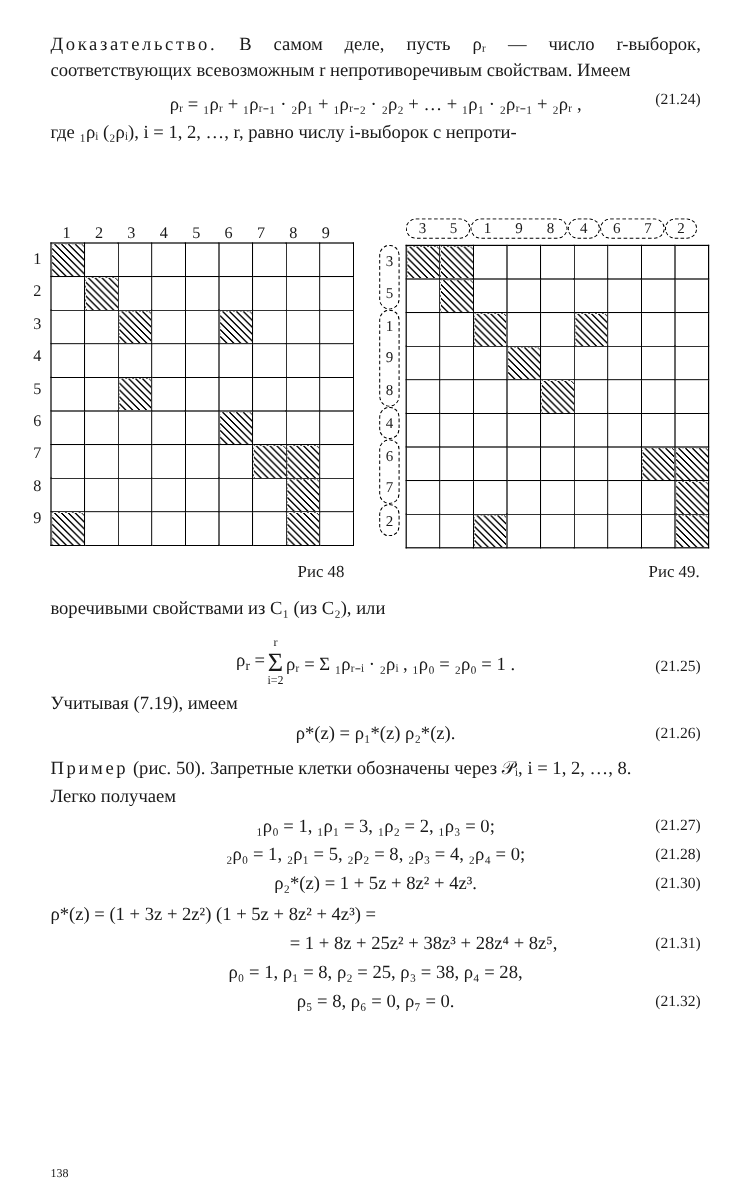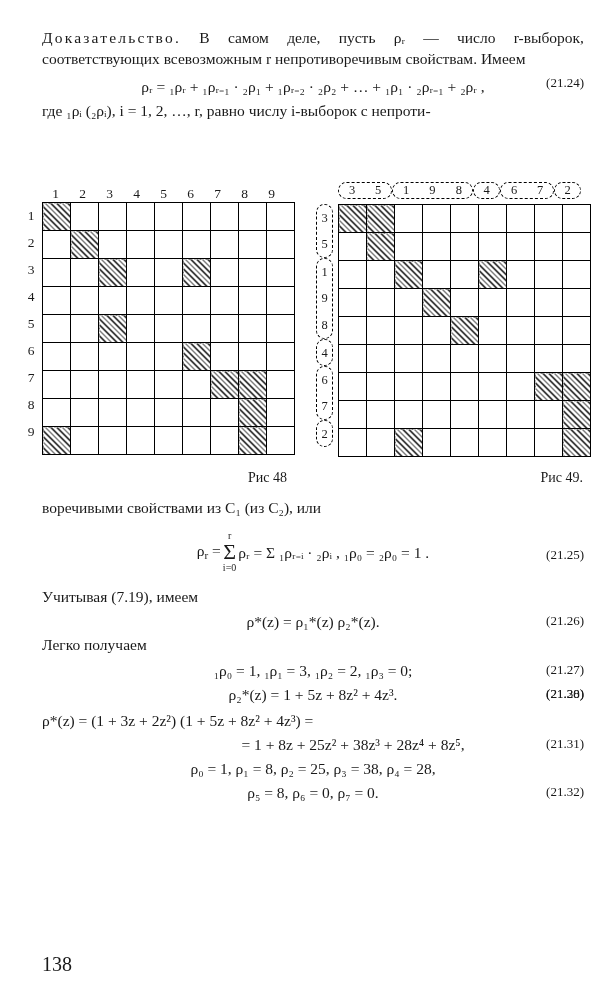--- a/index.html
+++ b/index.html
@@ -139,22 +139,22 @@
   .lower {
     position: absolute;
     left: 42px;
     right: 19px;
     top: 498px;
     width: 542px;
   }
   .pageno {
     position: absolute;
     left: 42px;
-    bottom: 24px;
-    font-size: 20px;
+    bottom: 16px;
+    font-size: 10px;
   }
   .indent { text-indent: 26px; }
 </style>
 </head>
 <body>
 
 <div class="page">
 
   <div class="text-col">
     <p class="para">
@@ -457,42 +457,46 @@
 
   <div class="lower">
 
     <p class="para">воречивыми свойствами из C₁ (из C₂), или</p>
 
     <div class="eq-line" style="margin-top:12px;">
       <span class="eq-body">
         <span style="display:inline-block; vertical-align:middle;">ρ<sub>r</sub>&nbsp;=</span><span style="display:inline-block; vertical-align:middle; text-align:center; line-height:1; margin:0 2px;">
           <span style="display:block; font-size:10px;">r</span>
           <span style="display:block; font-size:22px;">Σ</span>
-          <span style="display:block; font-size:10px;">i=0</span>
+          <span style="display:block; font-size:10px;">i=2</span>
         </span><span style="display:inline-block; vertical-align:middle;">ρᵣ = Σ  ₁ρᵣ₋ᵢ · ₂ρᵢ ,    ₁ρ₀ = ₂ρ₀ = 1 .</span>
       </span>
       <span class="eqno" style="top:16px;">(21.25)</span>
     </div>
 
-    <p class="para" style="margin-top:14px;">Учитывая (7.19), имеем</p>
+    <p class="para" style="margin-top:4px;">Учитывая (7.19), имеем</p>
 
     <div class="eq-line">
       <span class="eq-body">ρ*(z) = ρ₁*(z) ρ₂*(z).</span>
       <span class="eqno">(21.26)</span>
     </div>
 
+    <p class="para indent" style="margin-top:10px;">
+      <span class="spaced">Пример</span><span> (рис. 50). Запретные клетки обозначены через 𝒫ᵢ, i = 1, 2, …, 8.</span>
+    </p>
 
     <p class="para indent">Легко получаем</p>
 
     <div class="eq-line">
       <span class="eq-body">₁ρ₀ = 1,    ₁ρ₁ = 3,    ₁ρ₂ = 2,    ₁ρ₃ = 0;</span>
       <span class="eqno">(21.27)</span>
     </div>
 
     <div class="eq-line">
+      <span class="eq-body">₂ρ₀ = 1,    ₂ρ₁ = 5,    ₂ρ₂ = 8,    ₂ρ₃ = 4,    ₂ρ₄ = 0;</span>
       <span class="eqno">(21.28)</span>
     </div>
 
 
     <div class="eq-line">
       <span class="eq-body">ρ₂*(z) = 1 + 5z + 8z² + 4z³.</span>
       <span class="eqno">(21.30)</span>
     </div>
 
     <div class="eq-line" style="text-align:left; margin-top:8px;text-decoration:underline;">

